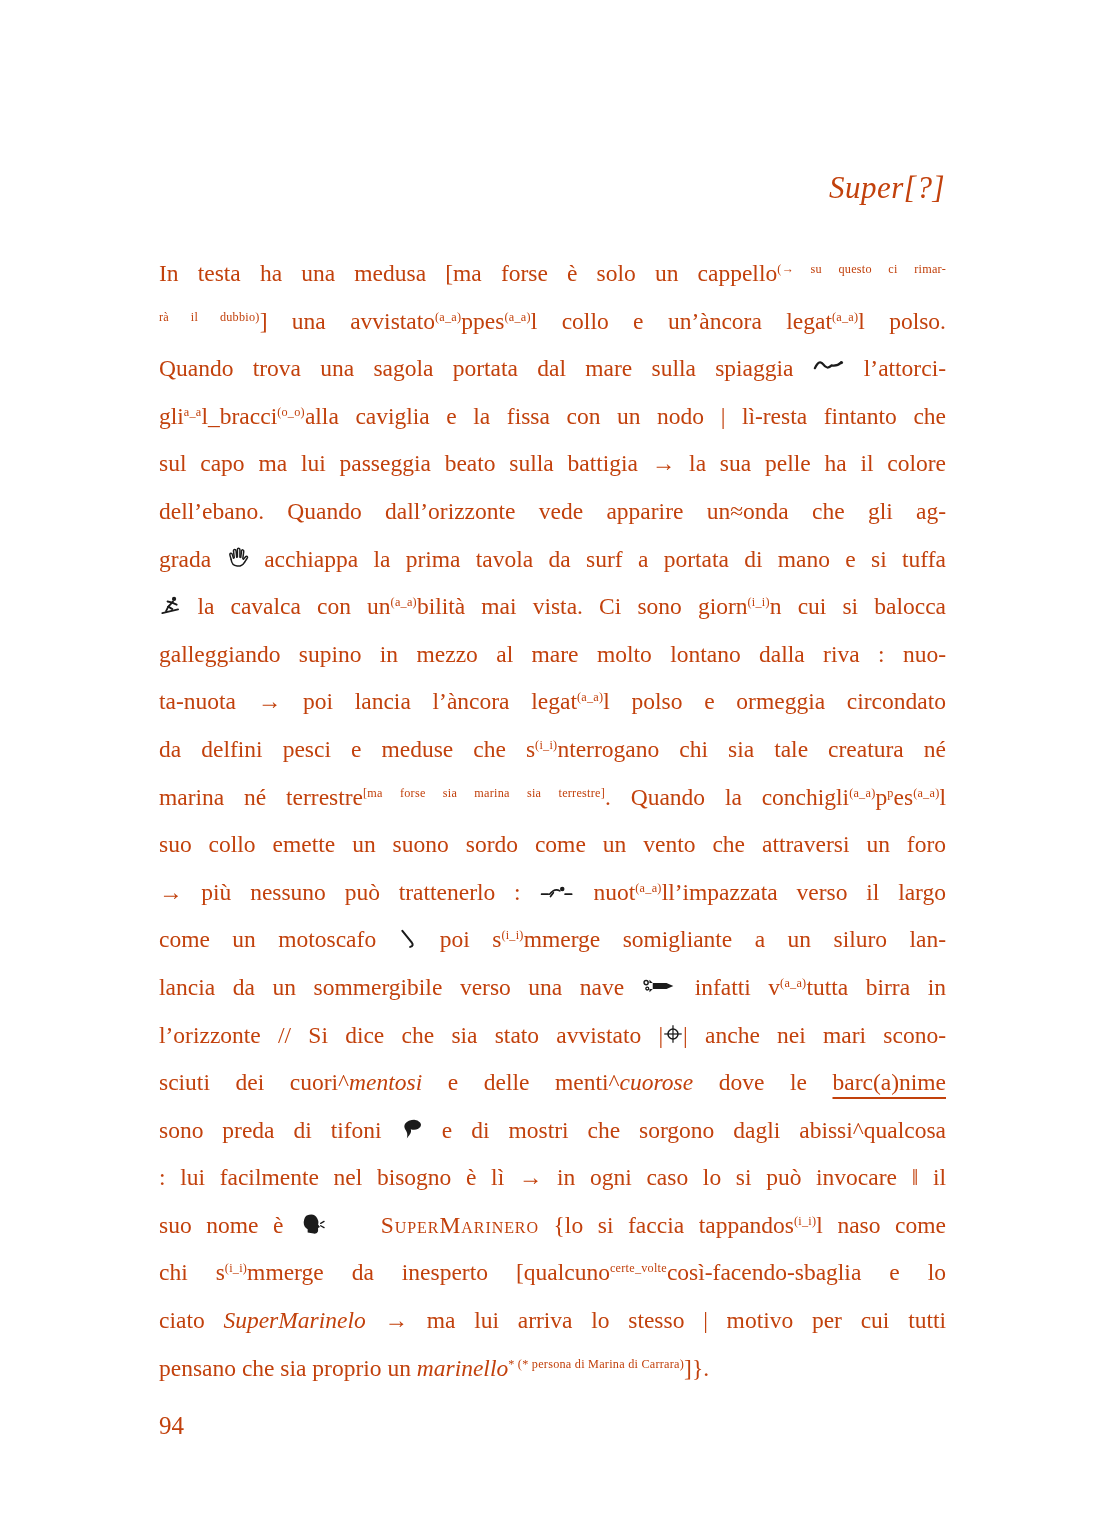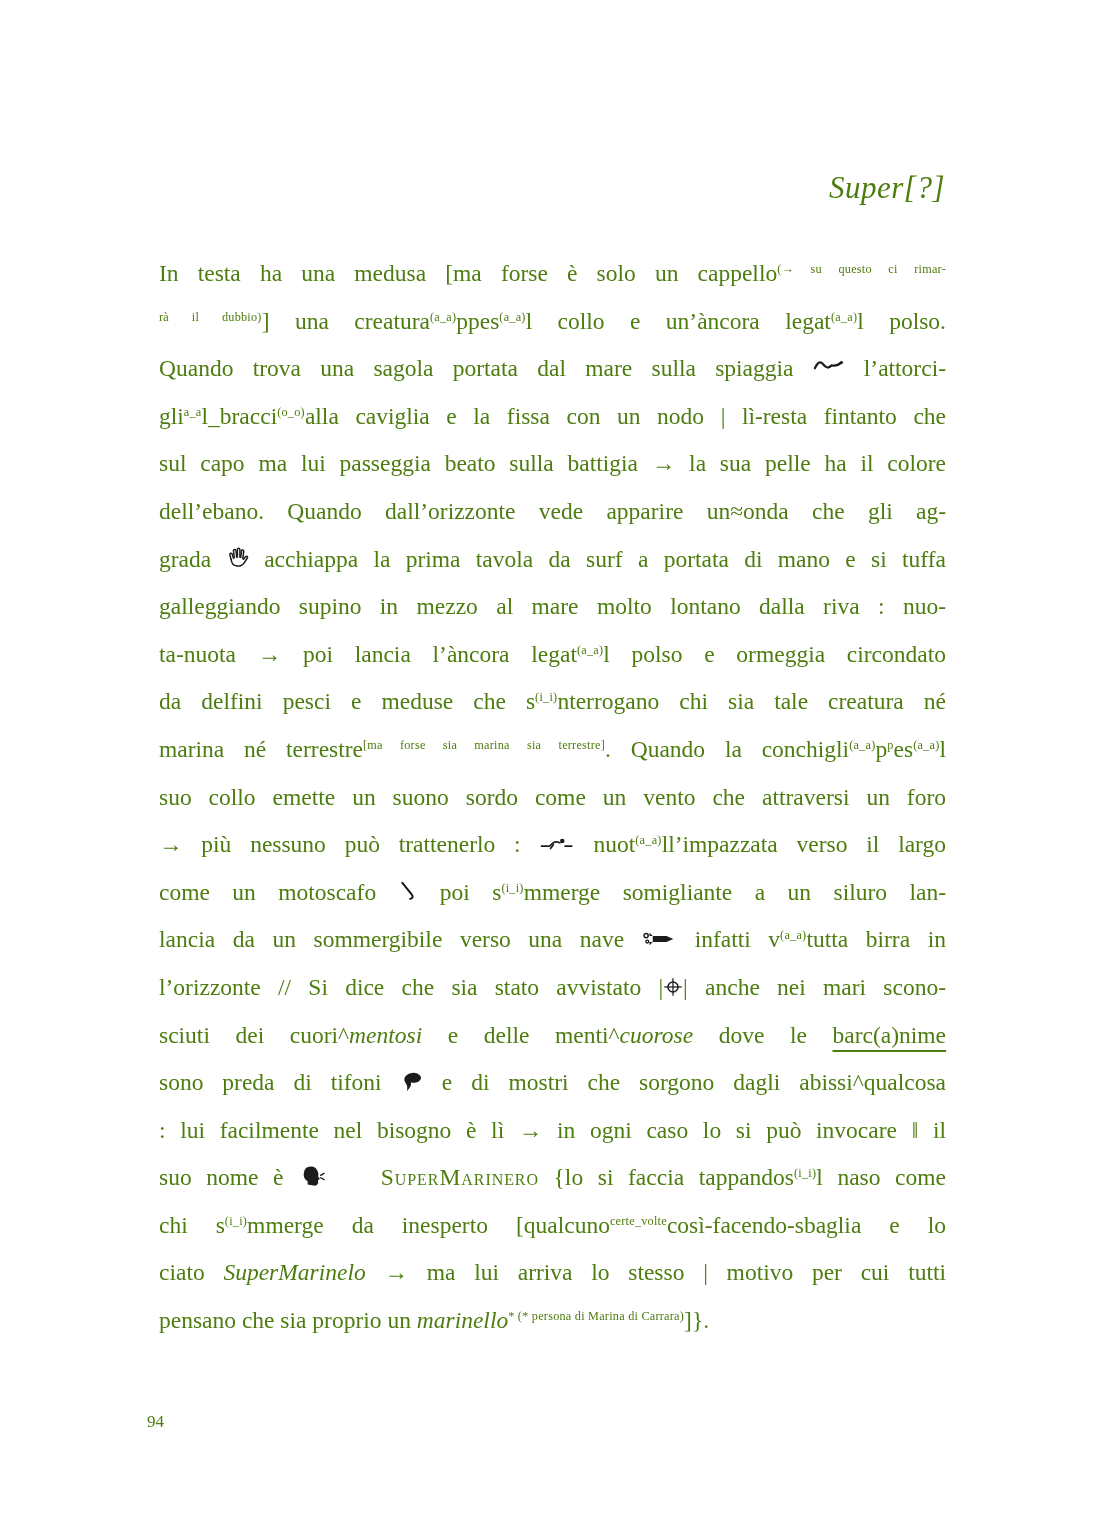--- a/index.html
+++ b/index.html
@@ -1,21 +1,21 @@
 <!DOCTYPE html>
 <html lang="it"><head>
 <meta charset="utf-8">
 <style>
   html,body{margin:0;padding:0;background:#e9e9e9;}
   .page{
     position:relative;
     width:1103px;height:1536px;
     margin:0 auto;
     background:#ffffff;
-    color:#4d7c0f;
+    color:#c2410c;
     font-family:"Liberation Serif","DejaVu Serif",serif;
     overflow:hidden;
   }
   .running-title{
     position:absolute;
     top:170px; right:158px;
     font-style:italic;
     font-size:31px;
     letter-spacing:.5px;
   }
@@ -43,22 +43,22 @@
   .sc{ font-variant-caps:small-caps; letter-spacing:.04em;margin-left:41px; }
   .wavy{
     text-decoration-line:underline;
     text-decoration-style:wavy;
     text-decoration-thickness:1px;
     text-underline-offset:7px;
     text-decoration:underline;
   }
   .pagenum{
     position:absolute;
-    left:147px; top:1412px;
-    font-size:17px;
+    left:159px; top:1412px;
+    font-size:25px;
   }
   
   .tgi{
     display:inline-block;
     width:.95em; height:.95em;
     vertical-align:-0.12em;
     color:#1b1b1b;
   }
   .i-rope{width:1.35em;height:.8em;vertical-align:.05em;}
   .i-swimmer{width:1.5em;height:.8em;vertical-align:0;}
@@ -163,30 +163,33 @@
       <path d="M23.5 10.5 l3.5 -2"></path>
       <path d="M23.5 13 l3.5 2"></path>
     </g>
   </symbol>
 </svg>
 
 <div class="page">
   <div class="running-title">Super[?]</div>
   <div class="body-text" id="body-text">
       <div class="line"><span class="tx">In testa ha una medusa [ma forse è solo un cappello</span><span class="sup">(→ su questo ci rimar-</span></div>
-      <div class="line"><span class="sup">rà il dubbio)</span><span class="tx">] una creatura</span><span class="sup">(a_a)</span><span class="tx">ppes</span><span class="sup">(a_a)</span><span class="tx">l collo e un’àncora legat</span><span class="sup">(a_a)</span><span class="tx">l polso.</span></div>
+      <div class="line"><span class="sup">rà il dubbio)</span><span class="tx">] una avvistato</span><span class="sup">(a_a)</span><span class="tx">ppes</span><span class="sup">(a_a)</span><span class="tx">l collo e un’àncora legat</span><span class="sup">(a_a)</span><span class="tx">l polso.</span></div>
       <div class="line"><span class="tx">Quando trova una sagola portata dal mare sulla spiaggia </span><svg class="tgi i-rope">
           <use href="#ic-rope"></use>
         </svg><span class="tx"> l’attorci-</span></div>
       <div class="line"><span class="tx">gli</span><span class="sup">a_a</span><span class="tx">l_bracci</span><span class="sup">(o_o)</span><span class="tx">alla caviglia e la fissa con un nodo | lì-resta fintanto che</span></div>
       <div class="line"><span class="tx">sul capo ma lui passeggia beato sulla battigia → la sua pelle ha il colore</span></div>
       <div class="line"><span class="tx">dell’ebano. Quando dall’orizzonte vede apparire un≈onda che gli ag-</span></div>
       <div class="line"><span class="tx">grada </span><svg class="tgi i-open-hand">
           <use href="#ic-open-hand"></use>
         </svg><span class="tx"> acchiappa la prima tavola da surf a portata di mano e si tuffa</span></div>
+      <div class="line"><svg class="tgi i-surfer">
+          <use href="#ic-surfer"></use>
+        </svg><span class="tx"> la cavalca con un</span><span class="sup">(a_a)</span><span class="tx">bilità mai vista. Ci sono giorn</span><span class="sup">(i_i)</span><span class="tx">n cui si balocca</span></div>
       <div class="line"><span class="tx">galleggiando supino in mezzo al mare molto lontano dalla riva : nuo-</span></div>
       <div class="line"><span class="tx">ta-nuota → poi lancia l’àncora legat</span><span class="sup">(a_a)</span><span class="tx">l polso e ormeggia circondato</span></div>
       <div class="line"><span class="tx">da delfini pesci e meduse che s</span><span class="sup">(i_i)</span><span class="tx">nterrogano chi sia tale creatura né</span></div>
       <div class="line"><span class="tx">marina né terrestre</span><span class="sup">[ma forse sia marina sia terrestre]</span><span class="tx">. Quando la conchigli</span><span class="sup">(a_a)</span><span class="tx">p</span><span class="sup">p</span><span class="tx">es</span><span class="sup">(a_a)</span><span class="tx">l</span></div>
       <div class="line"><span class="tx">suo collo emette un suono sordo come un vento che attraversi un foro</span></div>
       <div class="line"><span class="tx">→ più nessuno può trattenerlo : </span><svg class="tgi i-swimmer">
           <use href="#ic-swimmer"></use>
         </svg><span class="tx"> nuot</span><span class="sup">(a_a)</span><span class="tx">ll’impazzata verso il largo</span></div>
       <div class="line"><span class="tx">come un motoscafo </span><svg class="tgi i-dive">
           <use href="#ic-dive"></use>

